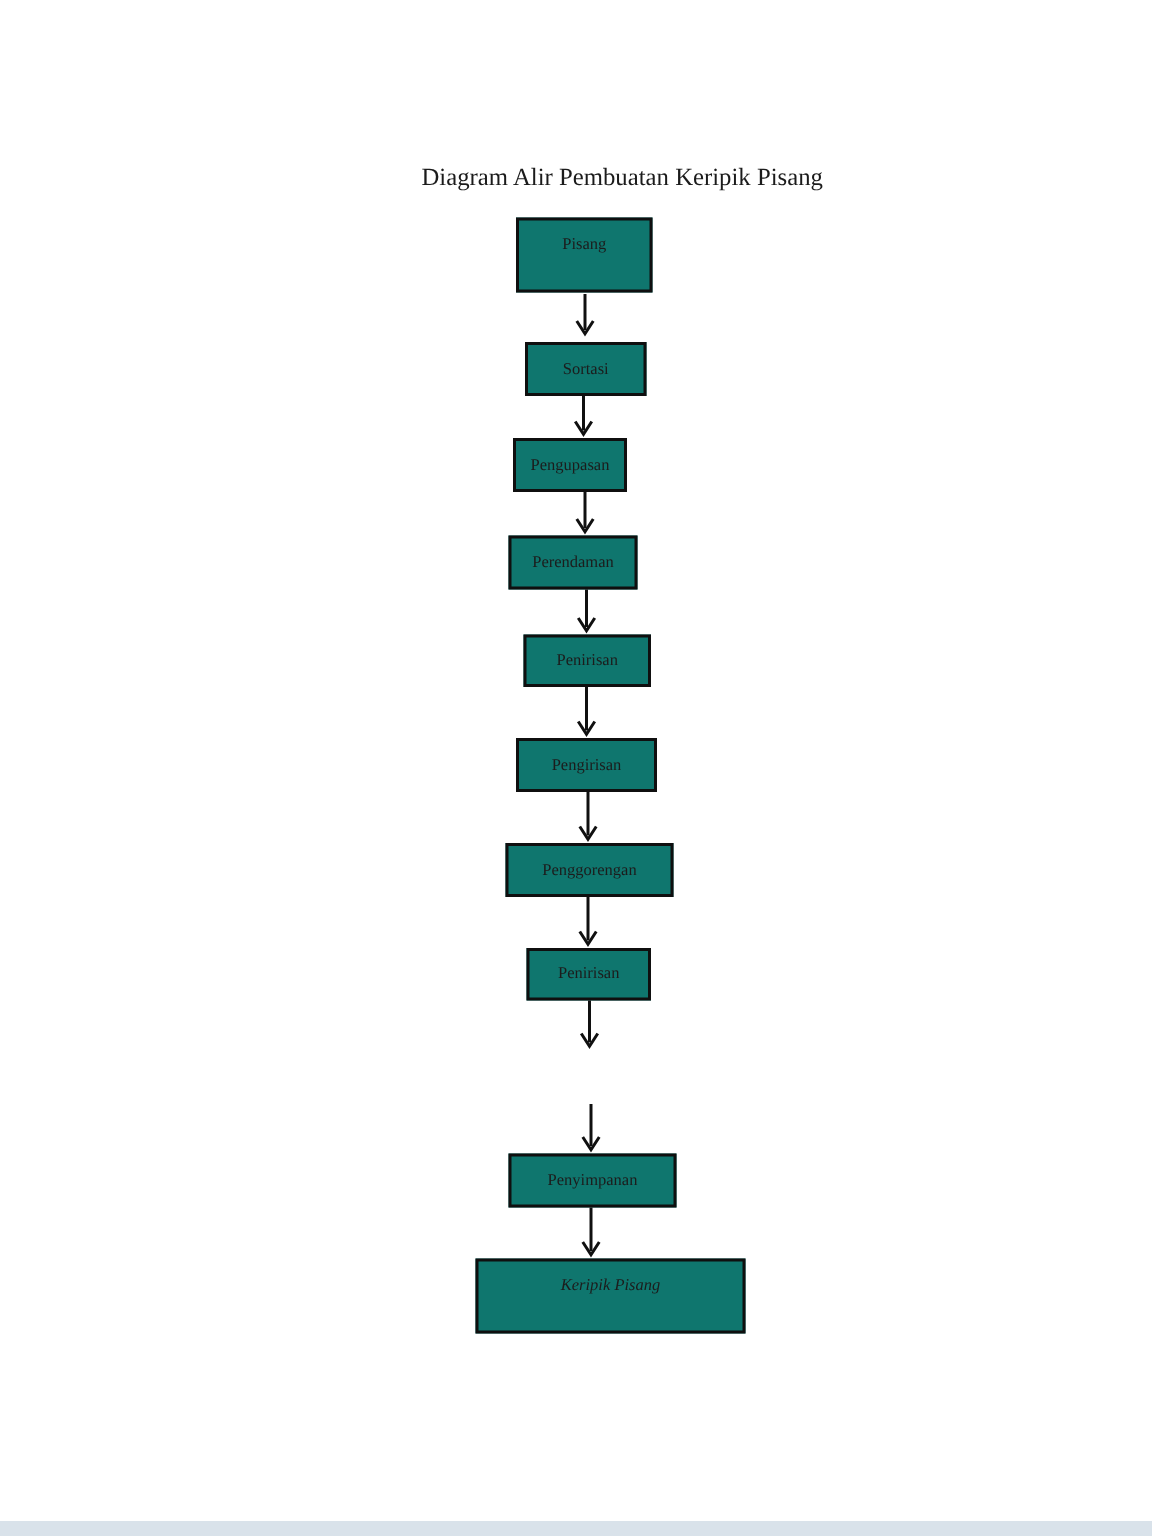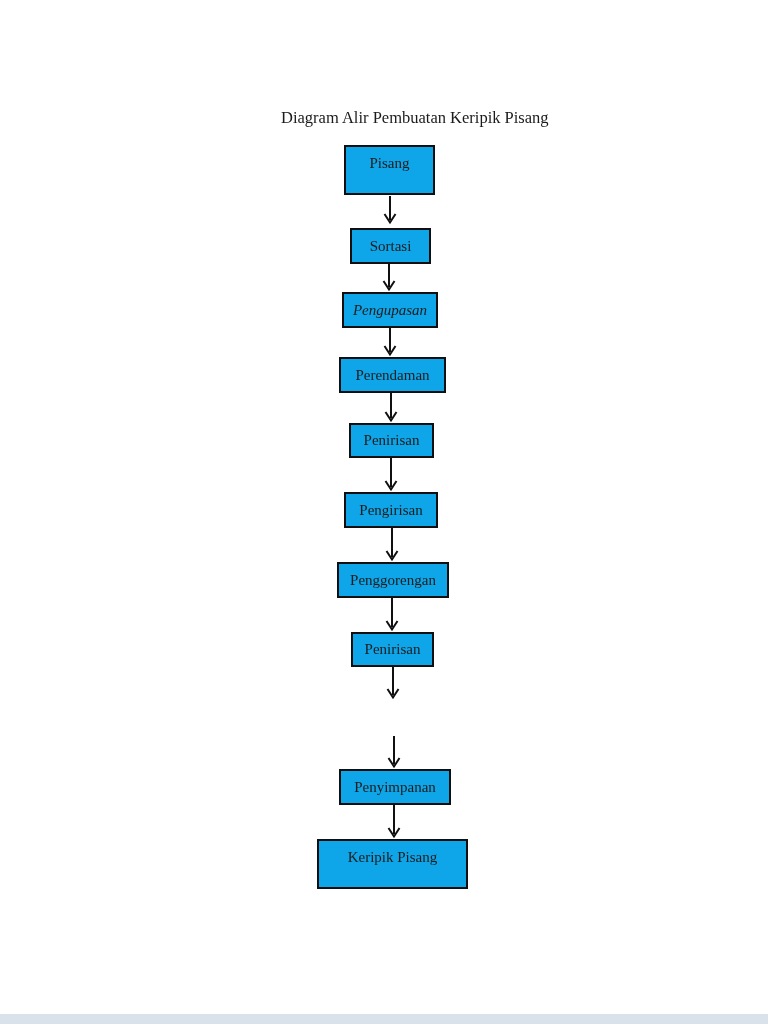--- a/index.html
+++ b/index.html
@@ -23,23 +23,23 @@
     font-size: 16.5px;
     line-height: 20px;
     color: #1b1b1b;
     text-align: center;
     white-space: nowrap;
   }
   .flow-box {
     position: absolute;
     box-sizing: border-box;
     border: 2.5px solid #0f0f0f;
-    background: #0ea5e9;
+    background: #0f766e;
     color: #1c1c1c;
-    font-size: 15px;
+    font-size: 11px;
     line-height: 17px;
     display: flex;
     align-items: center;
     justify-content: center;
     text-align: center;
     white-space: nowrap;
   }
   .flow-box.tall {
     align-items: flex-start;
     padding-top: 8px;
@@ -63,36 +63,36 @@
 <body>
 
 <div id="page">
 
   <div class="title">Diagram Alir Pembuatan Keripik Pisang</div>
 
   <div class="flow-box tall" style="left:344px; top:145px; width:91px; height:50px;">Pisang</div>
 
   <div class="flow-box" style="left:350px; top:228px; width:81px; height:36px;">Sortasi</div>
 
-  <div class="flow-box" style="left:342px; top:292px; width:96px; height:36px;font-style:italic;">Pengupasan</div>
+  <div class="flow-box" style="left:342px; top:292px; width:76px; height:36px;">Pengupasan</div>
 
-  <div class="flow-box" style="left:339px; top:357px; width:107px; height:36px;">Perendaman</div>
+  <div class="flow-box" style="left:339px; top:357px; width:86px; height:36px;">Perendaman</div>
 
   <div class="flow-box" style="left:349px; top:423px; width:85px; height:35px;">Penirisan</div>
 
   <div class="flow-box" style="left:344px; top:492px; width:94px; height:36px;">Pengirisan</div>
 
   <div class="flow-box" style="left:337px; top:562px; width:112px; height:36px;">Penggorengan</div>
 
   <div class="flow-box" style="left:351px; top:632px; width:83px; height:35px;">Penirisan</div>
 
 
   <div class="flow-box" style="left:339px; top:769px; width:112px; height:36px;">Penyimpanan</div>
 
-  <div class="flow-box tall" style="left:317px; top:839px; width:151px; height:50px;">Keripik Pisang</div>
+  <div class="flow-box tall" style="left:317px; top:839px; width:180px; height:50px;font-style:italic;">Keripik Pisang</div>
 
   <svg id="arrows" width="768" height="1024" viewBox="0 0 768 1024">
     <g stroke="#101010" stroke-width="2" fill="none">
       <g>
         <line x1="390" y1="196" x2="390" y2="220"></line>
         <polyline points="384.5,214 390,222.5 395.5,214"></polyline>
       </g>
       <g>
         <line x1="389" y1="264" x2="389" y2="287"></line>
         <polyline points="383.5,281 389,289.5 394.5,281"></polyline>

